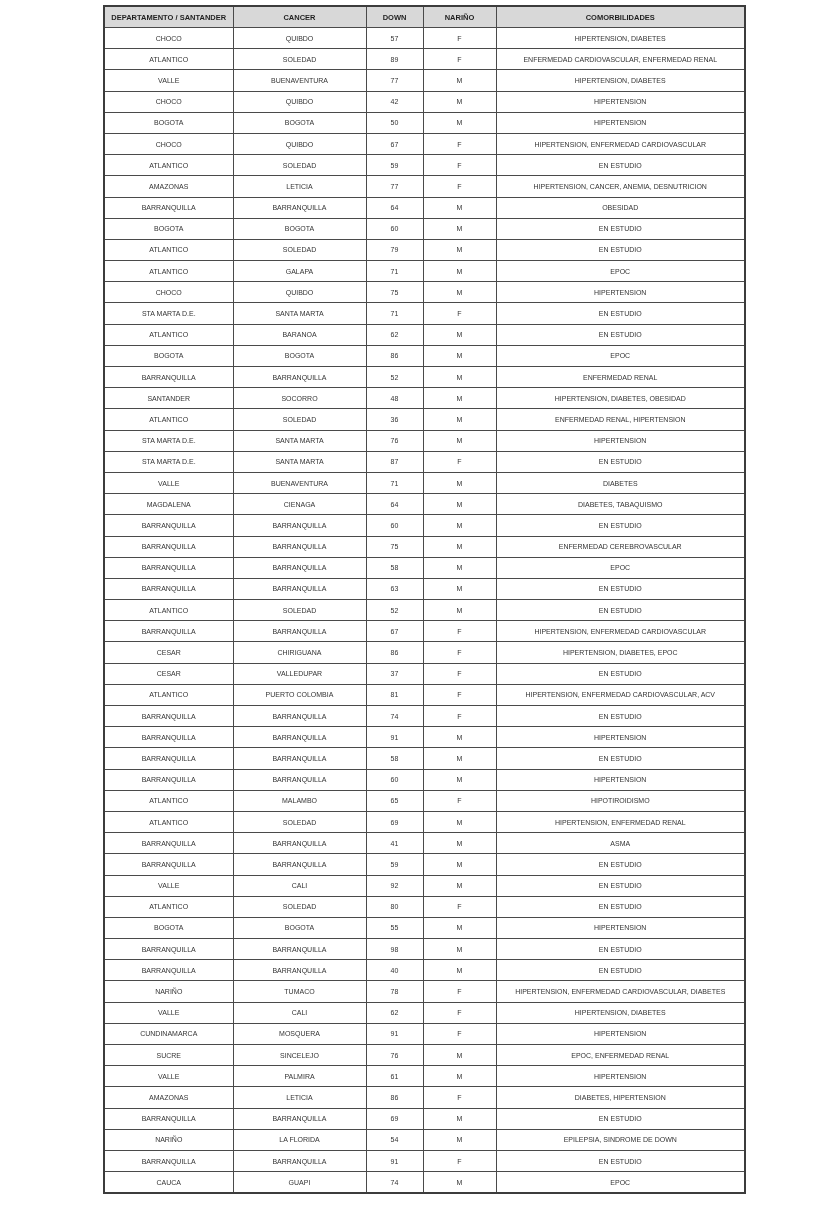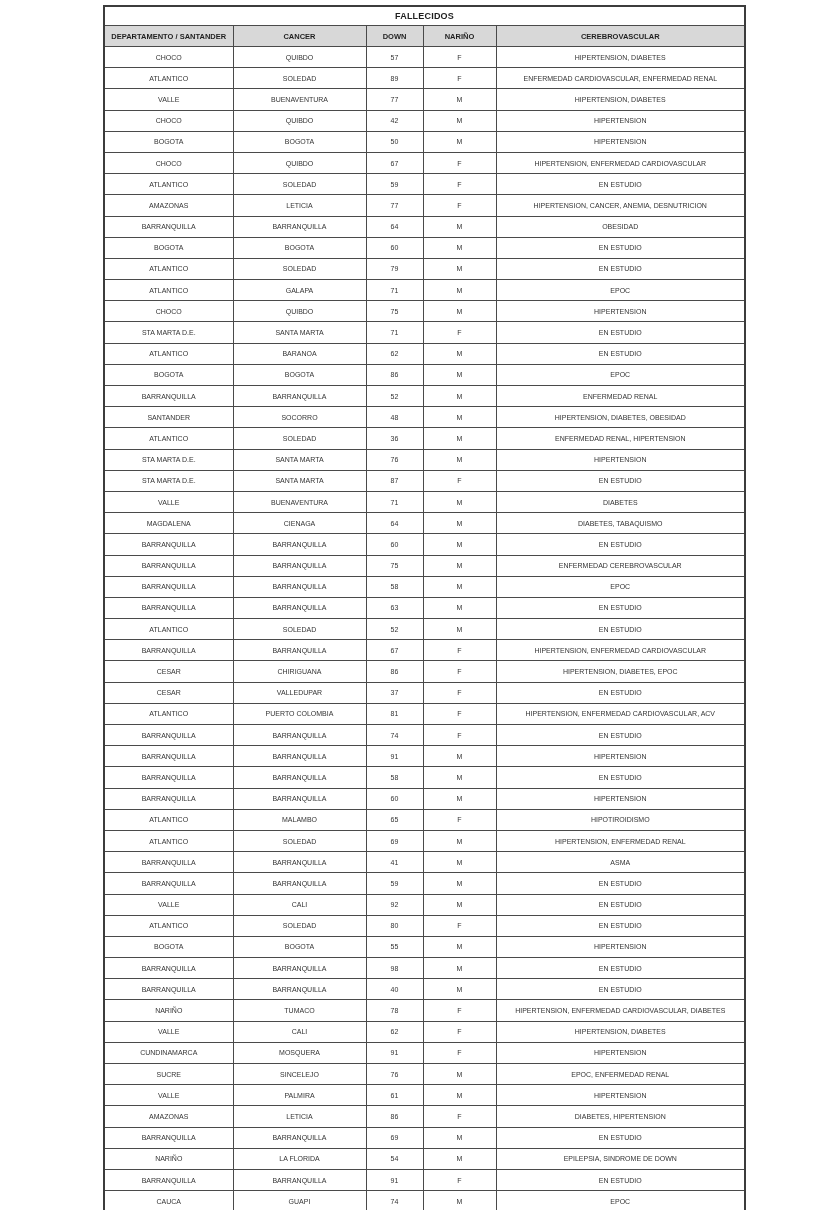--- a/index.html
+++ b/index.html
@@ -62,28 +62,25 @@
   <table class="fallecidos">
     <colgroup>
       <col style="width:129px">
       <col style="width:133px">
       <col style="width:57px">
       <col style="width:73px">
       <col style="width:249px">
     </colgroup>
     <thead>
       <tr>
-        <th class="title-cell" colspan="5">FALLECIDOS</th>
-      </tr>
-      <tr>
         <th class="head-cell">DEPARTAMENTO / SANTANDER</th>
         <th class="head-cell">CANCER</th>
         <th class="head-cell">DOWN</th>
         <th class="head-cell">NARIÑO</th>
-        <th class="head-cell">CEREBROVASCULAR</th>
+        <th class="head-cell">COMORBILIDADES</th>
       </tr>
     </thead>
     <tbody id="table-body">
         <tr>
           <td class="data-cell">CHOCO</td>
           <td class="data-cell">QUIBDO</td>
           <td class="data-cell">57</td>
           <td class="data-cell">F</td>
           <td class="data-cell">HIPERTENSION, DIABETES</td>
         </tr>

